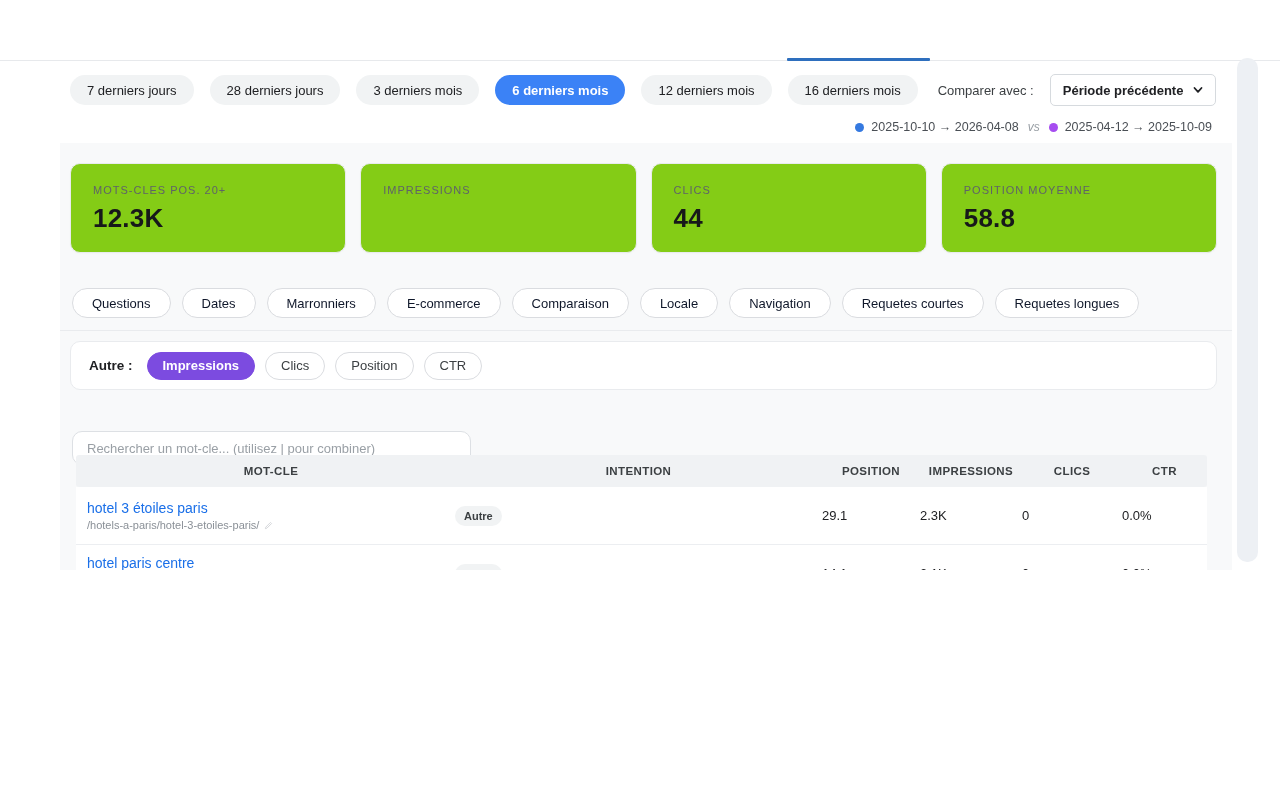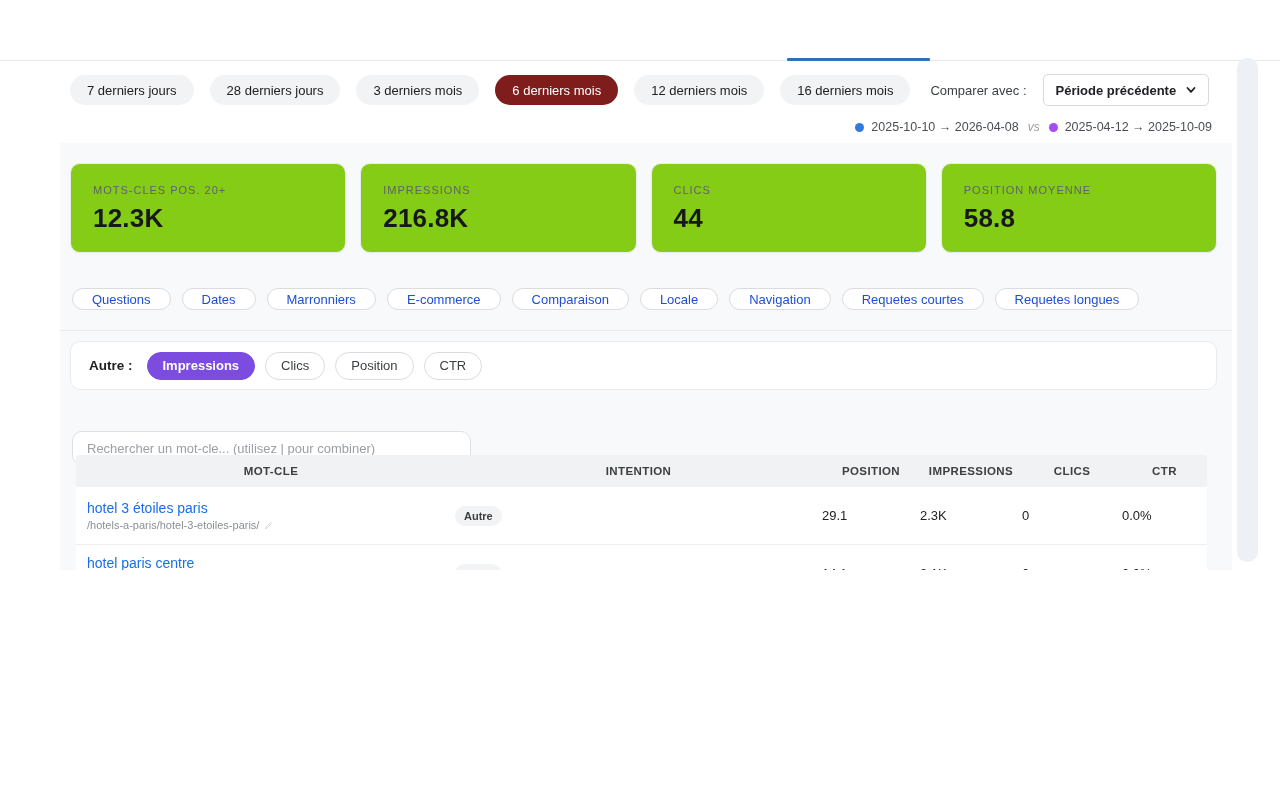--- a/index.html
+++ b/index.html
@@ -7,40 +7,40 @@
   .stage { position:relative; width:1280px; height:800px; background:#fff; overflow:hidden; }
 
   
   .topbar { position:absolute; left:0; top:0; width:1280px; height:61px; background:#fff; border-bottom:1px solid #e7e9ec; }
   .tab-indicator { position:absolute; left:787px; top:58px; width:143px; height:3px; background:#2e6fbe; border-radius:1px; }
 
   
   .filter-band { position:absolute; left:0; top:61px; width:1280px; height:82px; background:#fff; }
   .period-row { position:absolute; left:70px; top:13px; display:flex; align-items:center; gap:16px; }
   .pbtn { height:30px; display:inline-flex; align-items:center; padding:0 17px; border-radius:16px; background:#f1f3f4; color:#202124; font-size:13px; white-space:nowrap; cursor:pointer; }
-  .pbtn.active { background:#7f1d1d; color:#fff; font-weight:400; }
+  .pbtn.active { background:#3b82f6; color:#fff; font-weight:700; }
   .compare-label { font-size:13px; color:#3c4043; margin-left:4px; white-space:nowrap; }
   .compare-select { height:32px; display:inline-flex; align-items:center; gap:10px; padding:0 12px; border:1px solid #d6dade; border-radius:5px; background:#fff; font-size:13px; color:#202124; font-weight:600; cursor:pointer; }
   .chev { width:10px; height:10px; display:inline-block; }
   .legend { position:absolute; right:68px; top:59px; display:flex; align-items:center; gap:7px; font-size:12.5px; color:#4a4f55; }
   .dot { width:9px; height:9px; border-radius:50%; display:inline-block; }
   .dot-current { background:#3579e0; }
   .dot-previous { background:#a64df0; }
   .legend .vs { font-style:italic; color:#9aa0a6; font-size:12px; margin:0 2px; }
 
   
   .panel { position:absolute; left:60px; top:143px; width:1172px; height:427px; background:#f8f9fa; overflow:hidden; }
 
   .cards { position:absolute; left:10px; top:20px; width:1147px; display:flex; gap:14px; }
   .card { flex:1; height:90px; background:#84cc16; border:1px solid #e9ebee; border-radius:10px; padding:20px 22px; box-shadow:0 1px 2px rgba(0,0,0,0.02); }
   .card-label { font-size:11px; letter-spacing:1px; color:#5f6368; text-transform:uppercase; }
   .card-value { font-size:26px; font-weight:700; color:#17181a; margin-top:7px; letter-spacing:0.2px; }
 
   .cat-row { position:absolute; left:12px; top:145px; display:flex; align-items:center; gap:11px; }
-  .cat-pill { height:22px; display:inline-flex; align-items:center; padding:0 19px; border-radius:16px; background:#fff; border:1px solid #dadce0; color:#1d4ed8; font-size:13px; white-space:nowrap; cursor:pointer; }
+  .cat-pill { height:30px; display:inline-flex; align-items:center; padding:0 19px; border-radius:16px; background:#fff; border:1px solid #dadce0; color:#0f172a; font-size:13px; white-space:nowrap; cursor:pointer; }
 
   .divider { position:absolute; left:0; top:187px; width:1172px; height:1px; background:#e9ebee; }
 
   .sort-bar { position:absolute; left:10px; top:198px; width:1147px; height:49px; background:#fff; border:1px solid #e9ebee; border-radius:10px; display:flex; align-items:center; padding:0 18px; gap:10px; }
   .sort-label { font-size:13.5px; font-weight:700; color:#202124; margin-right:4px; }
   .sort-pill { height:28px; display:inline-flex; align-items:center; padding:0 15px; border-radius:15px; background:#fff; border:1px solid #dadce0; color:#3c4043; font-size:13px; cursor:pointer; }
   .sort-pill.active { background:#7c4be0; border-color:#7c4be0; color:#fff; font-weight:700; }
 
   .search-wrap { position:absolute; left:12px; top:264px; }
   .search-input { width:399px; height:34px; border:1px solid #dde0e4; border-radius:10px; background:#fff; padding:0 14px; font-size:13px; color:#202124; font-family:"Liberation Sans", sans-serif; outline:none;margin-top:24px; }
@@ -99,21 +99,20 @@
 
   <div class="panel">
 
     <div class="cards">
       <div class="card">
         <div class="card-label">MOTS-CLES POS. 20+</div>
         <div class="card-value">12.3K</div>
       </div>
       <div class="card">
         <div class="card-label">IMPRESSIONS</div>
-        <div class="card-value">216.8K</div>
       </div>
       <div class="card">
         <div class="card-label">CLICS</div>
         <div class="card-value">44</div>
       </div>
       <div class="card">
         <div class="card-label">POSITION MOYENNE</div>
         <div class="card-value">58.8</div>
       </div>
     </div>

